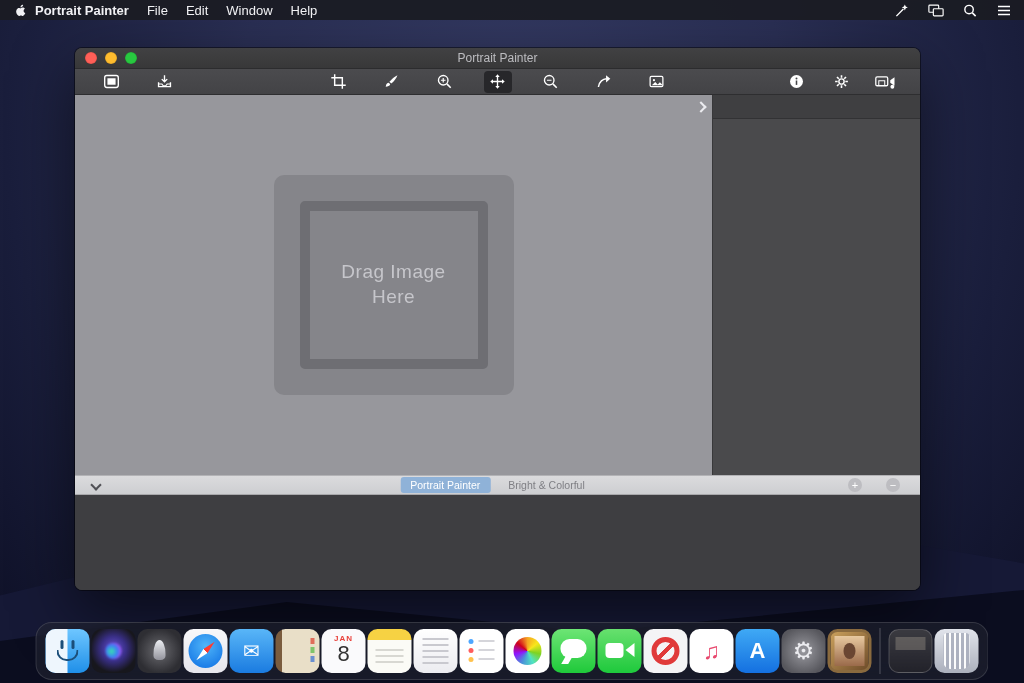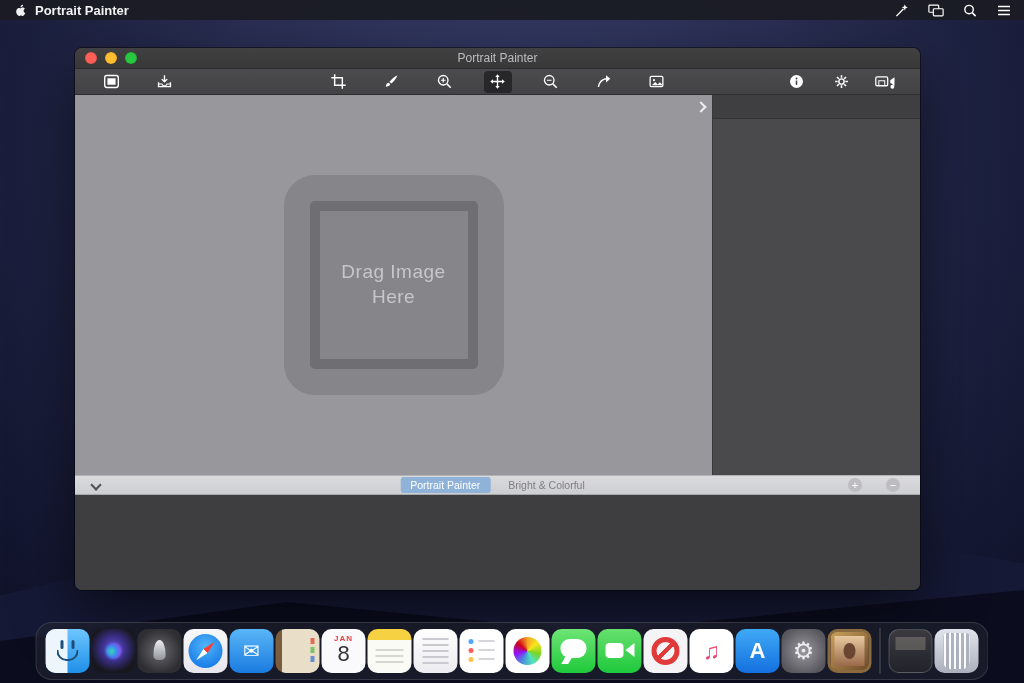--- a/index.html
+++ b/index.html
@@ -36,21 +36,21 @@
   .tg-left{left:22px;gap:25px;}
   .tg-center{left:50%;transform:translateX(-50%);gap:25px;}
   .tg-right{right:20px;gap:17px;}
   .tool{width:28px;height:22px;display:flex;align-items:center;justify-content:center;border-radius:4px;}
   .tool svg{width:17px;height:17px;display:block;}
   .tool.wide svg{width:24px;}
   .tool.selected{background:#27272a;}
 
   .content{display:flex;height:380px;}
   .canvas{position:relative;flex:1;background:#97979c;display:flex;align-items:center;justify-content:center;}
-  .dropzone{position:relative;width:220px;height:220px;border-radius:31px;background:#85858a;padding-left:33px;}
+  .dropzone{position:relative;width:240px;height:220px;border-radius:10px;background:#85858a;padding-left:33px;}
   .drop-inner{position:absolute;inset:26px;border:10px solid #6e6e73;border-radius:5px;}
   .drop-text{position:absolute;inset:0;display:flex;align-items:center;justify-content:center;text-align:center;
     color:#c6c6cb;font-size:19px;line-height:1.3;letter-spacing:.5px;padding:0 48px;}
   .chev-right{position:absolute;top:8px;right:7px;width:8px;height:8px;
     border-top:2px solid #ececf0;border-right:2px solid #ececf0;transform:rotate(45deg);}
   .sidebar{width:208px;background:#4a4a4c;border-left:1px solid #38383a;}
   .sidebar-header{height:24px;background:#3f3f41;border-bottom:1px solid #323234;}
 
   .presetbar{position:relative;height:20px;background:linear-gradient(180deg,#dbdbdd,#cdced1);
     border-top:1px solid #b3b3b6;border-bottom:1px solid #a8a8ab;display:flex;align-items:center;}
@@ -169,20 +169,21 @@
   <div class="dune dune1"></div>
   <div class="dune dune2"></div>
 
   <div class="menubar">
     <span class="apple">
       <svg viewBox="0 0 16 16">
           <path fill="#f1f1f4" d="M11.3 1.1c-.2 1-.8 1.9-1.6 2.4-.7.5-1.6.7-1.6.7s-.2-1 .5-2 1.7-1.3 2.7-1.1zM8.1 4.9c.9 0 1.6-.6 2.7-.6 1 0 2 .6 2.6 1.5-2.3 1.3-1.9 4.5.5 5.4-.5 1.3-1.7 3.5-3.1 3.5-.9 0-1.2-.6-2.3-.6s-1.5.6-2.3.6c-1.4 0-3-2.4-3.4-4.2-.5-2.3 1-5.6 3.3-5.6 1 0 1.5.6 2 .6z"></path>
         </svg>
     </span>
     <span class="appname">Portrait Painter</span>
+    <span id="menu-items"><span class="menu-item">File</span><span class="menu-item">Edit</span><span class="menu-item">Window</span><span class="menu-item">Help</span></span>
     <span class="mb-right" id="menu-right-icons">
         <span class="mb-icon">
           <svg viewBox="0 0 16 16">
             <path d="M2 14L9.5 6.5" stroke="#fff" stroke-width="1.5" fill="none"></path>
             <path d="M11 1.5l1 2.2 2.2 1-2.2 1-1 2.2-1-2.2-2.2-1 2.2-1z" fill="#fff"></path>
           </svg>
         </span>
         <span class="mb-icon">
           <svg viewBox="0 0 18 14">
             <rect x="1" y="1" width="11" height="8" rx="1" fill="none" stroke="#fff" stroke-width="1.3"></rect>

